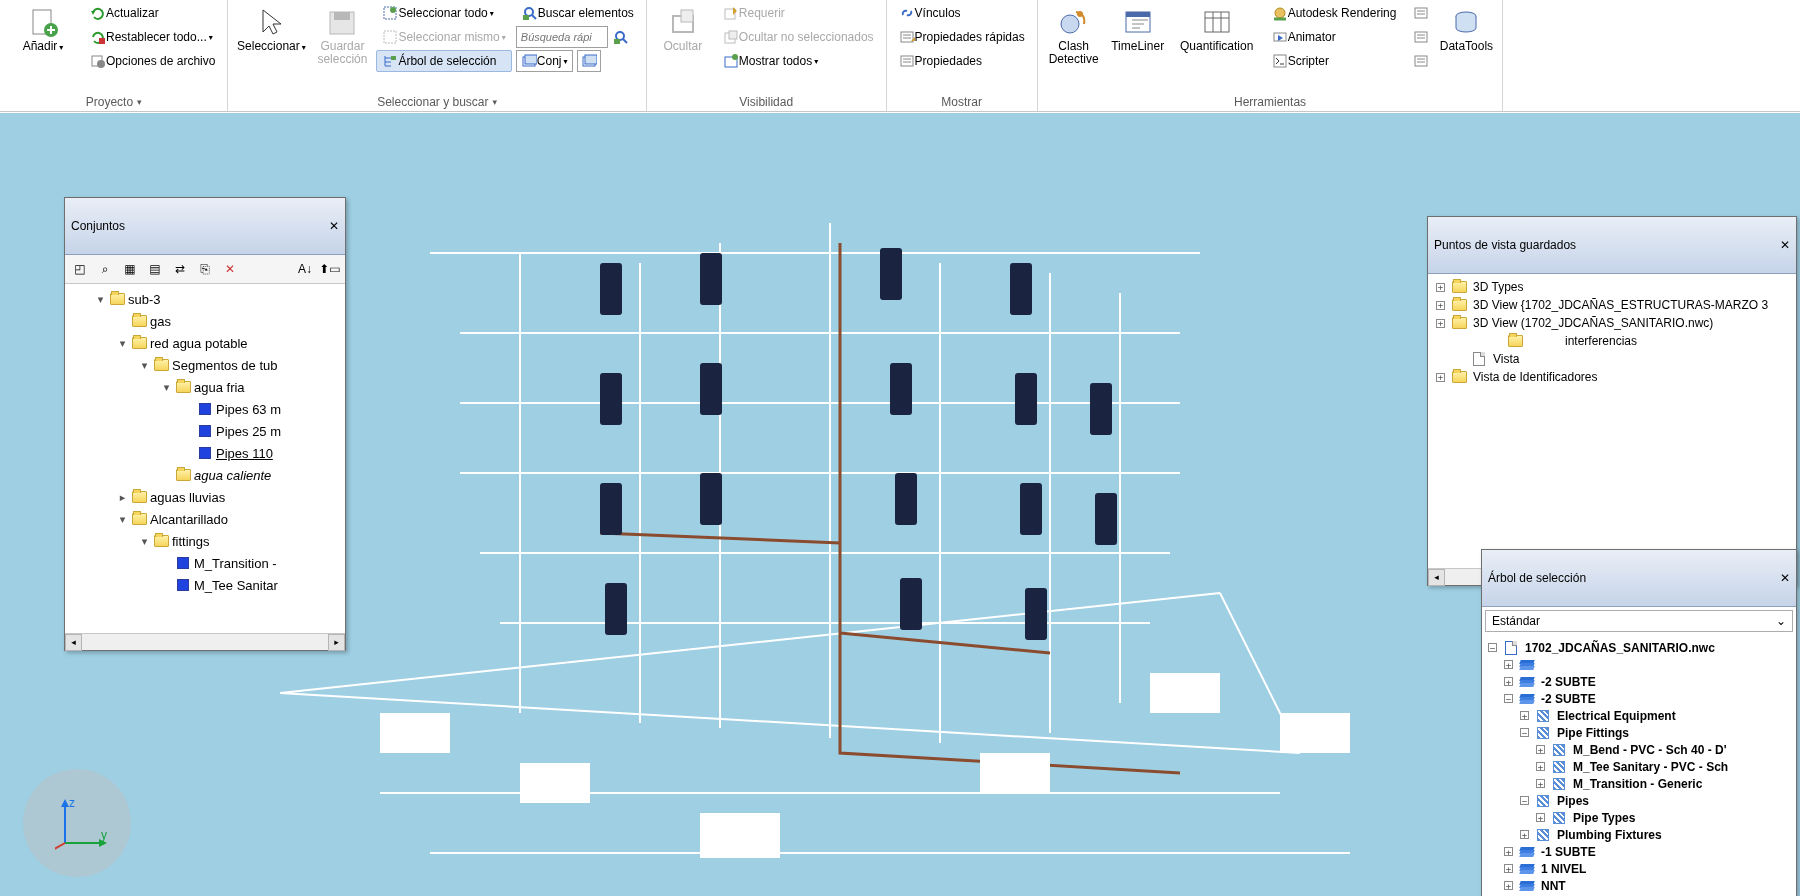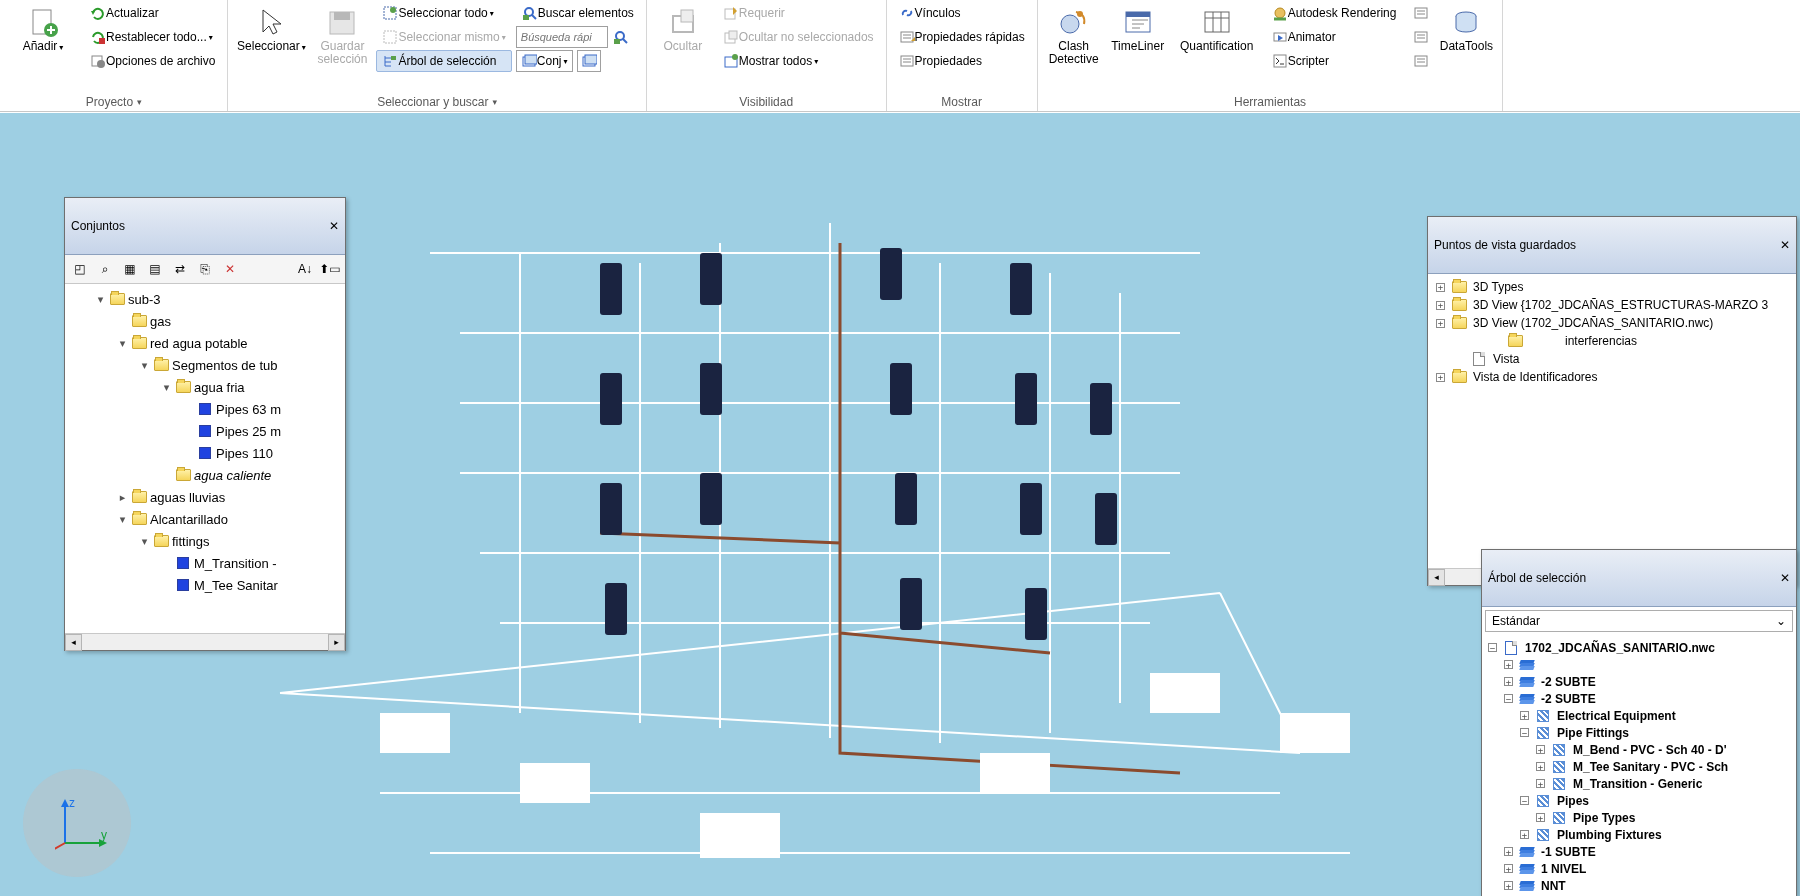--- a/index.html
+++ b/index.html
@@ -512,21 +512,21 @@
         </span>
         <span>Pipes 63 m</span>
       </div>
       <div class="tree-row" style="padding-left: 114px;">
         <span class="tw"></span>
         <span class="fico">
           <span class="blue-sq"></span>
         </span>
         <span>Pipes 25 m</span>
       </div>
-      <div class="tree-row" style="padding-left: 114px;">
+      <div class="tree-row" style="padding-left: 114px; text-decoration: underline;">
         <span class="tw"></span>
         <span class="fico">
           <span class="blue-sq"></span>
         </span>
         <span>Pipes 110</span>
       </div>
       <div class="tree-row" style="padding-left: 92px; font-style: italic;">
         <span class="tw"></span>
         <span class="fico">
           <span class="folder-ico"></span>

